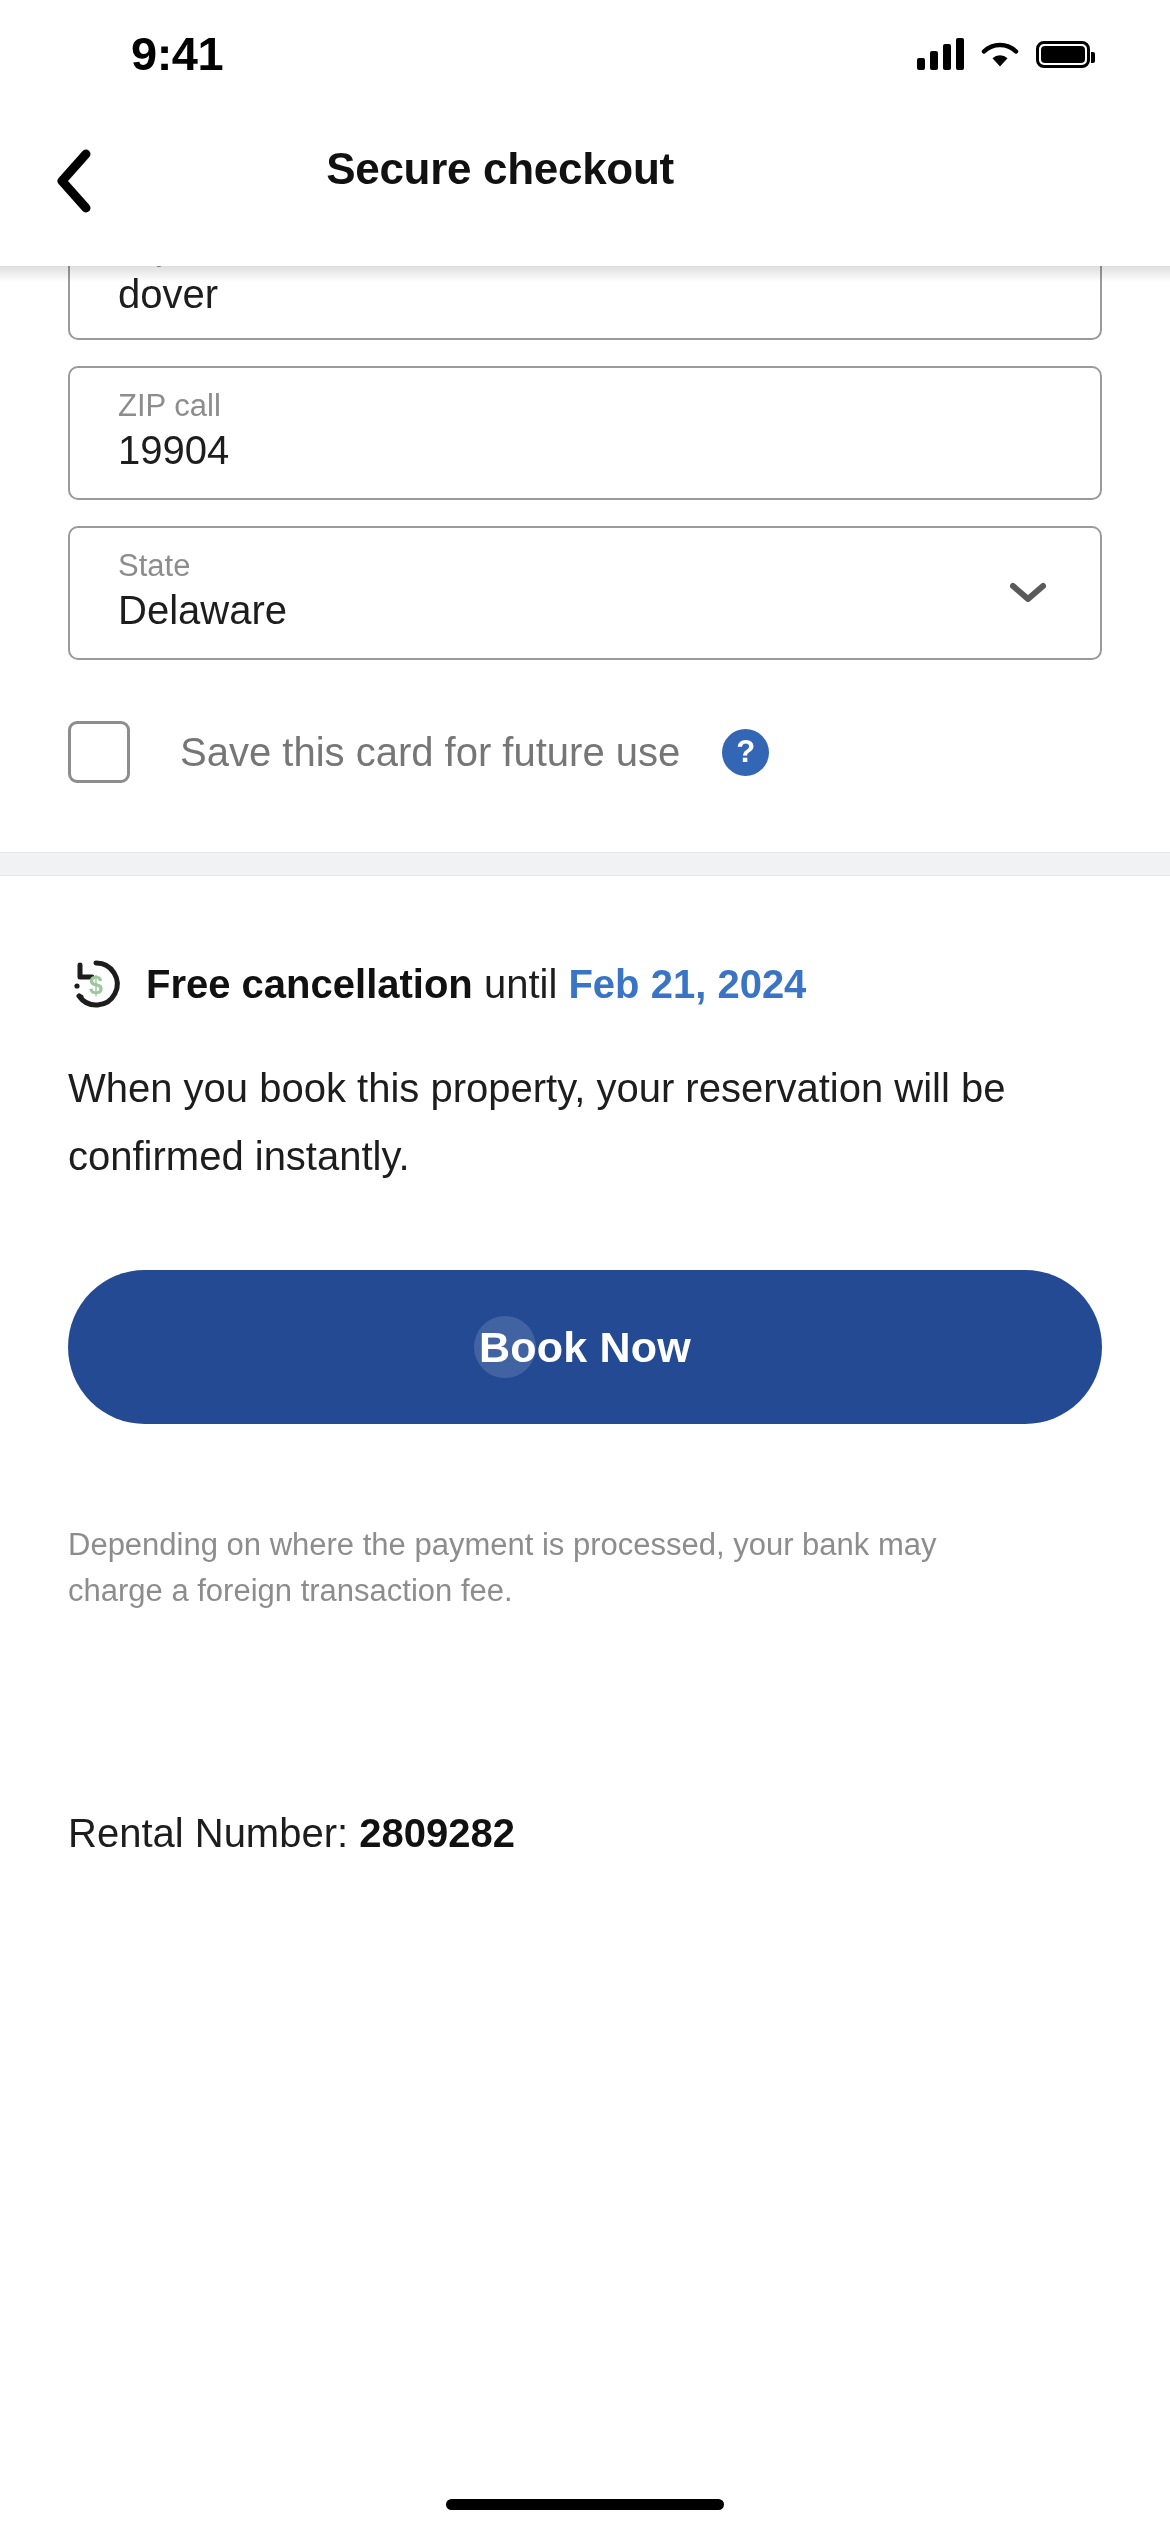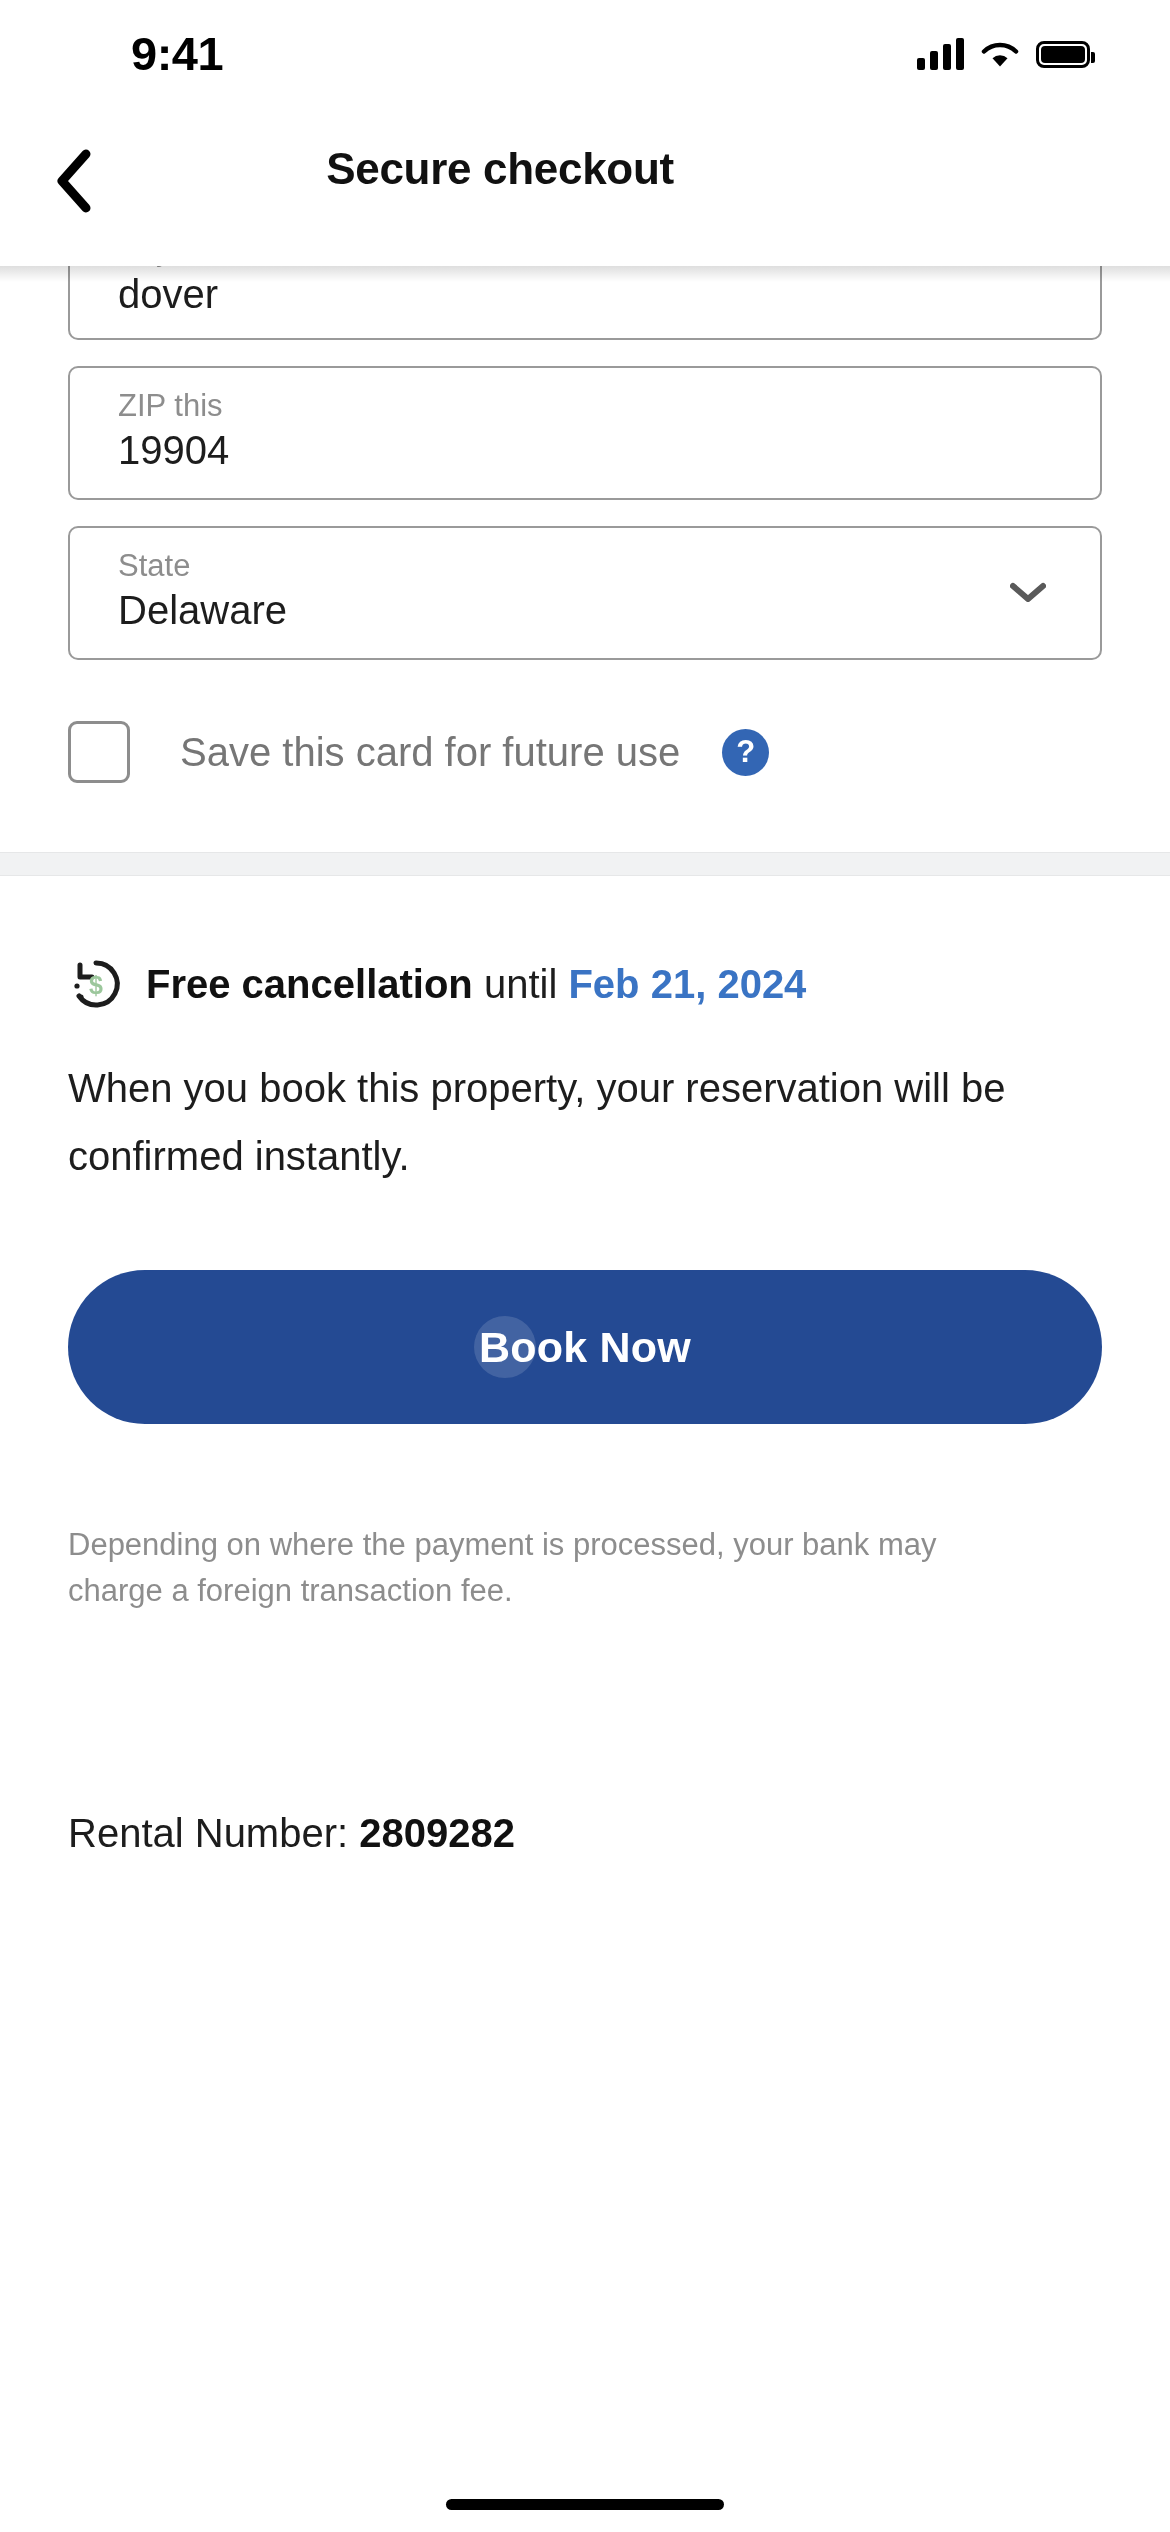--- a/index.html
+++ b/index.html
@@ -232,21 +232,21 @@
   <div class="content">
 
     <div class="form-section">
 
       <div class="field cut">
         <div class="field-label">City</div>
         <div class="field-value">dover</div>
       </div>
 
       <div class="field">
-        <div class="field-label">ZIP this</div>
+        <div class="field-label">ZIP call</div>
         <div class="field-value">19904</div>
       </div>
 
       <div class="field">
         <div class="field-label">State</div>
         <div class="field-value">Delaware</div>
         <div class="field-chevron">
           <svg width="36" height="22" viewBox="0 0 36 22">
             <path d="M3 4 L18 17 L33 4" stroke="#5a5a5a" stroke-width="6" fill="none" stroke-linecap="round" stroke-linejoin="round"></path>
           </svg>

